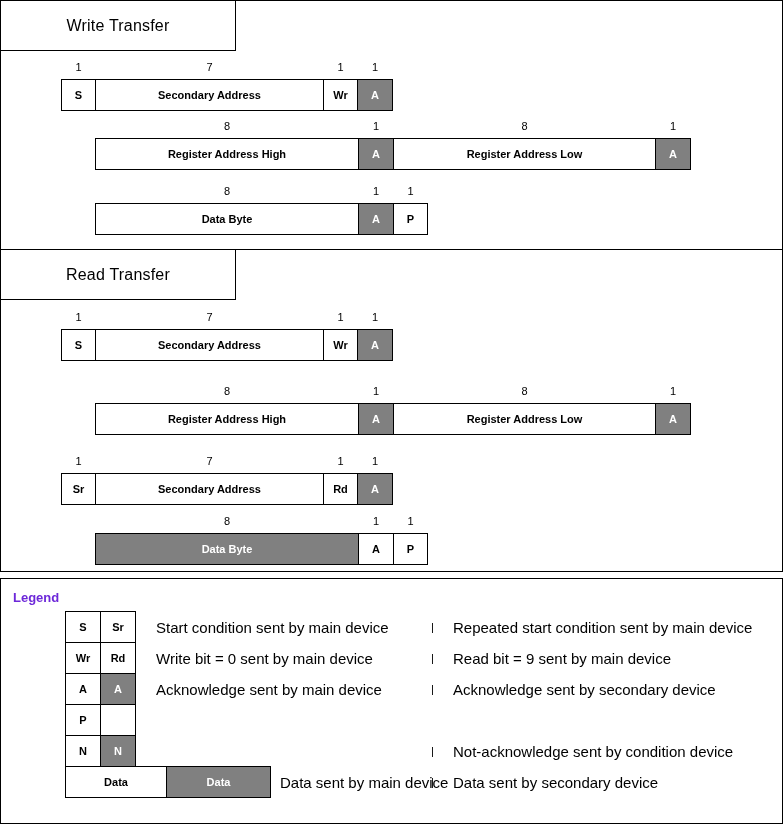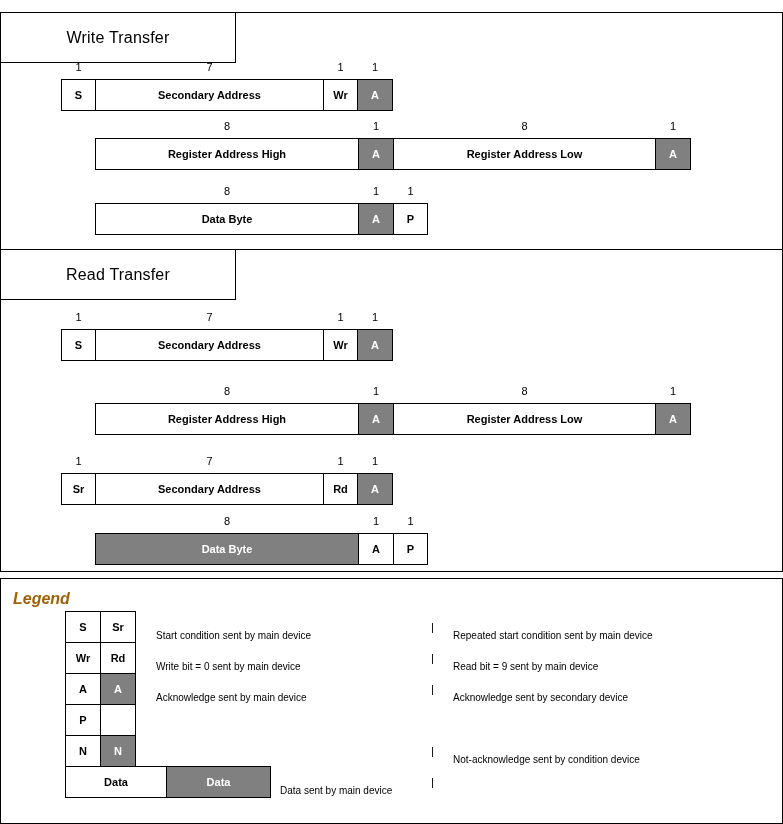--- a/index.html
+++ b/index.html
@@ -22,21 +22,21 @@
   }
 
   
   .section {
     position: absolute;
     left: 0;
     box-sizing: border-box;
     border: 1px solid #000000;
     background: #ffffff;
   }
-  #section-write  { top: 0px;   width: 783px; height: 250px; margin-top: 12px; }
+  #section-write  { top: 0px;   width: 783px; height: 250px; }
   #section-read   { top: 249px; width: 783px; height: 323px; }
   #section-legend { top: 578px; width: 783px; height: 246px; }
 
   
   .section-tab {
     position: absolute;
     left: -1px;
     top: -1px;
     width: 236px;
     height: 51px;
@@ -90,24 +90,23 @@
     font-weight: normal;
     color: #000000;
     line-height: 14px;
   }
 
   
   #legend-title {
     position: absolute;
     left: 12px;
     top: 11px;
-    font-size: 16px;
+    font-size: 13px;
     font-weight: bold;
-    color: #a16207;
-    font-style: italic;
+    color: #6d28d9;
   }
   .legend-row {
     position: absolute;
     left: 0;
     right: 0;
     height: 32px;
   }
   .legend-box {
     position: absolute;
     box-sizing: border-box;
@@ -127,23 +126,23 @@
     background: #808080;
     color: #ffffff;
   }
   .lb-left  { left: 64px;  width: 36px; }
   .lb-right { left: 99px;  width: 36px; }
   .lb-data-left  { left: 64px;  width: 102px; }
   .lb-data-right { left: 165px; width: 105px; }
 
   .legend-desc {
     position: absolute;
-    font-size: 10px;
-    color: #000000;
-    top: 8px;
+    font-size: 15px;
+    color: #000000;
+    top: 0;
     height: 32px;
     display: flex;
     align-items: center;
     white-space: nowrap;
     text-align: right;
   }
   .desc-main      { left: 155px; }
   .desc-main-wide { left: 279px; }
   .sep {
     position: absolute;
@@ -202,20 +201,21 @@
           <div class="legend-box lb-left">N</div>
           <div class="legend-box lb-right gray">N</div>
           <div class="sep">|</div>
           <div class="legend-desc desc-secondary">Not-acknowledge sent by condition device</div>
         </div>
         <div class="legend-row" style="top: 187px;">
           <div class="legend-box lb-data-left">Data</div>
           <div class="legend-box lb-data-right gray">Data</div>
           <div class="legend-desc desc-main-wide">Data sent by main device</div>
           <div class="sep">|</div>
+          <div class="legend-desc desc-secondary">Data sent by secondary device</div>
         </div>
       </div>
   </div>
 
   <div id="packet-layer">
       <div class="packet-row" style="left: 61px; top: 79px;">
         <div class="cell" style="width: 35px;">
           <span class="bits">1</span>
           <span>S</span>
         </div>

